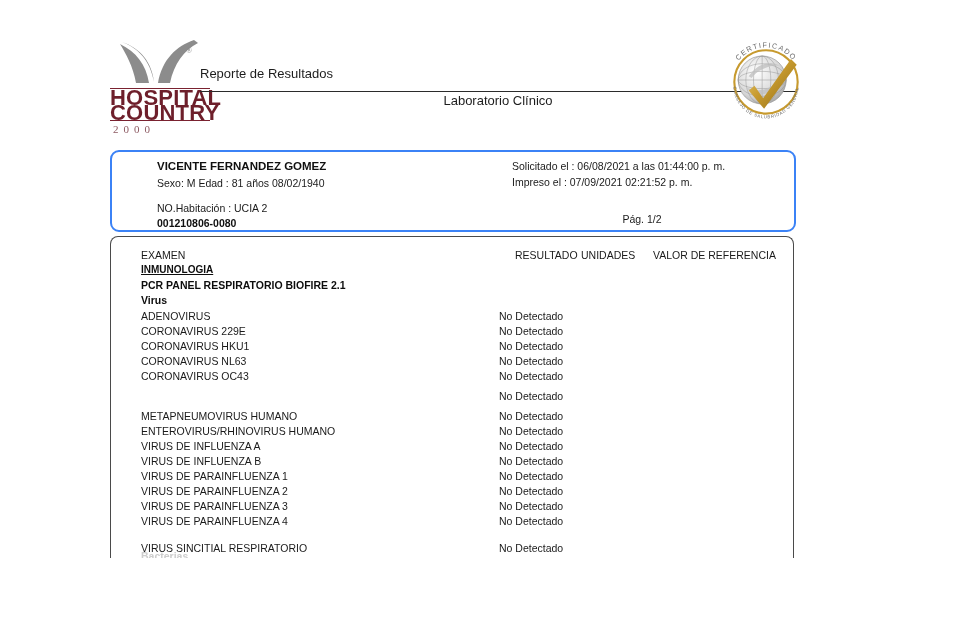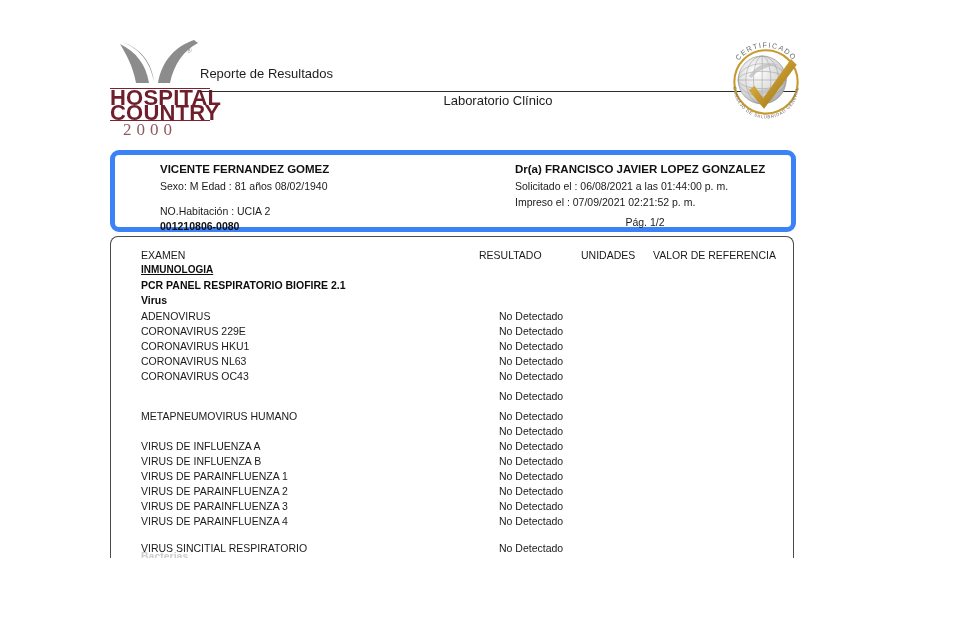--- a/index.html
+++ b/index.html
@@ -71,26 +71,26 @@
     color: #6e1f2b;
     font-family: "Liberation Sans", sans-serif;
     font-weight: bold;
     font-size: 22px;
     line-height: 15px;
     letter-spacing: 0.2px;
   }
   #logo-name span { display: block; }
   #logo-year {
     position: absolute;
-    left: 15px;
+    left: 5px;
     top: 84px;
     width: 104px;
     color: #8d5a62;
     font-family: "Liberation Serif", serif;
-    font-size: 17px;
+    font-size: 11px;
     letter-spacing: 5px;
     line-height: 15px;
   }
 
   
   #title-block {
     position: absolute;
     left: 200px;
     top: 66px;
     width: 596px;
@@ -129,21 +129,21 @@
     height: 96px;
   }
 
   
   #patient-box {
     position: absolute;
     left: 110px;
     top: 150px;
     width: 686px;
     height: 82px;
-    border: 5px solid #3b82f6;
+    border: 2px solid #3b82f6;
     border-radius: 9px;
     background: #ffffff;
     box-sizing: border-box;
   }
   #patient-left {
     position: absolute;
     left: 45px;
     top: 6px;
     width: 350px;
   }
@@ -199,21 +199,21 @@
     box-sizing: border-box;
     overflow: hidden;
   }
   #results-inner {
     position: absolute;
     left: 0; top: 0;
     width: 684px;
   }
 
   .col-exam   { position: absolute; left: 30px;  }
-  .col-res    { position: absolute; left: 368px; }
+  .col-res    { position: absolute; left: 404px; }
   .col-uni    { position: absolute; left: 470px; }
   .col-ref    { position: absolute; left: 542px; }
 
   #thead {
     position: absolute;
     left: 0;
     top: 12px;
     width: 684px;
     height: 16px;
   }
@@ -364,21 +364,20 @@
 
   <div id="patient-box">
     <div id="patient-left">
       <div class="p-name">VICENTE FERNANDEZ GOMEZ</div>
       <div class="p-line">Sexo: M        Edad : 81 años 08/02/1940</div>
       <div class="p-gap"></div>
       <div class="p-line">NO.Habitación : UCIA 2</div>
       <div class="p-acct">001210806-0080</div>
     </div>
     <div id="patient-right">
-      <div class="p-name">Dr(a) FRANCISCO JAVIER LOPEZ GONZALEZ</div>
       <div class="p-line">Solicitado el : 06/08/2021 a las 01:44:00 p. m.</div>
       <div class="p-line">Impreso el : 07/09/2021 02:21:52 p. m.</div>
     </div>
     <div id="pagina">Pág. 1/2</div>
   </div>
 
   <div id="results-box">
     <div id="results-inner">
 
       <div id="thead">
@@ -428,20 +427,21 @@
             <div class="r-units" style="top: 5px;"></div>
             <div class="r-ref" style="top: 5px;"></div>
           </div>
           <div class="result-row" style="top: 172px; height: 15px;">
             <div class="r-name">METAPNEUMOVIRUS HUMANO</div>
             <div class="r-value" style="top: 0px;">No Detectado</div>
             <div class="r-units" style="top: 0px;"></div>
             <div class="r-ref" style="top: 0px;"></div>
           </div>
           <div class="result-row" style="top: 187px; height: 15px;">
+            <div class="r-name">ENTEROVIRUS/RHINOVIRUS HUMANO</div>
             <div class="r-value" style="top: 0px;">No Detectado</div>
             <div class="r-units" style="top: 0px;"></div>
             <div class="r-ref" style="top: 0px;"></div>
           </div>
           <div class="result-row" style="top: 202px; height: 15px;">
             <div class="r-name">VIRUS DE INFLUENZA A</div>
             <div class="r-value" style="top: 0px;">No Detectado</div>
             <div class="r-units" style="top: 0px;"></div>
             <div class="r-ref" style="top: 0px;"></div>
           </div>

